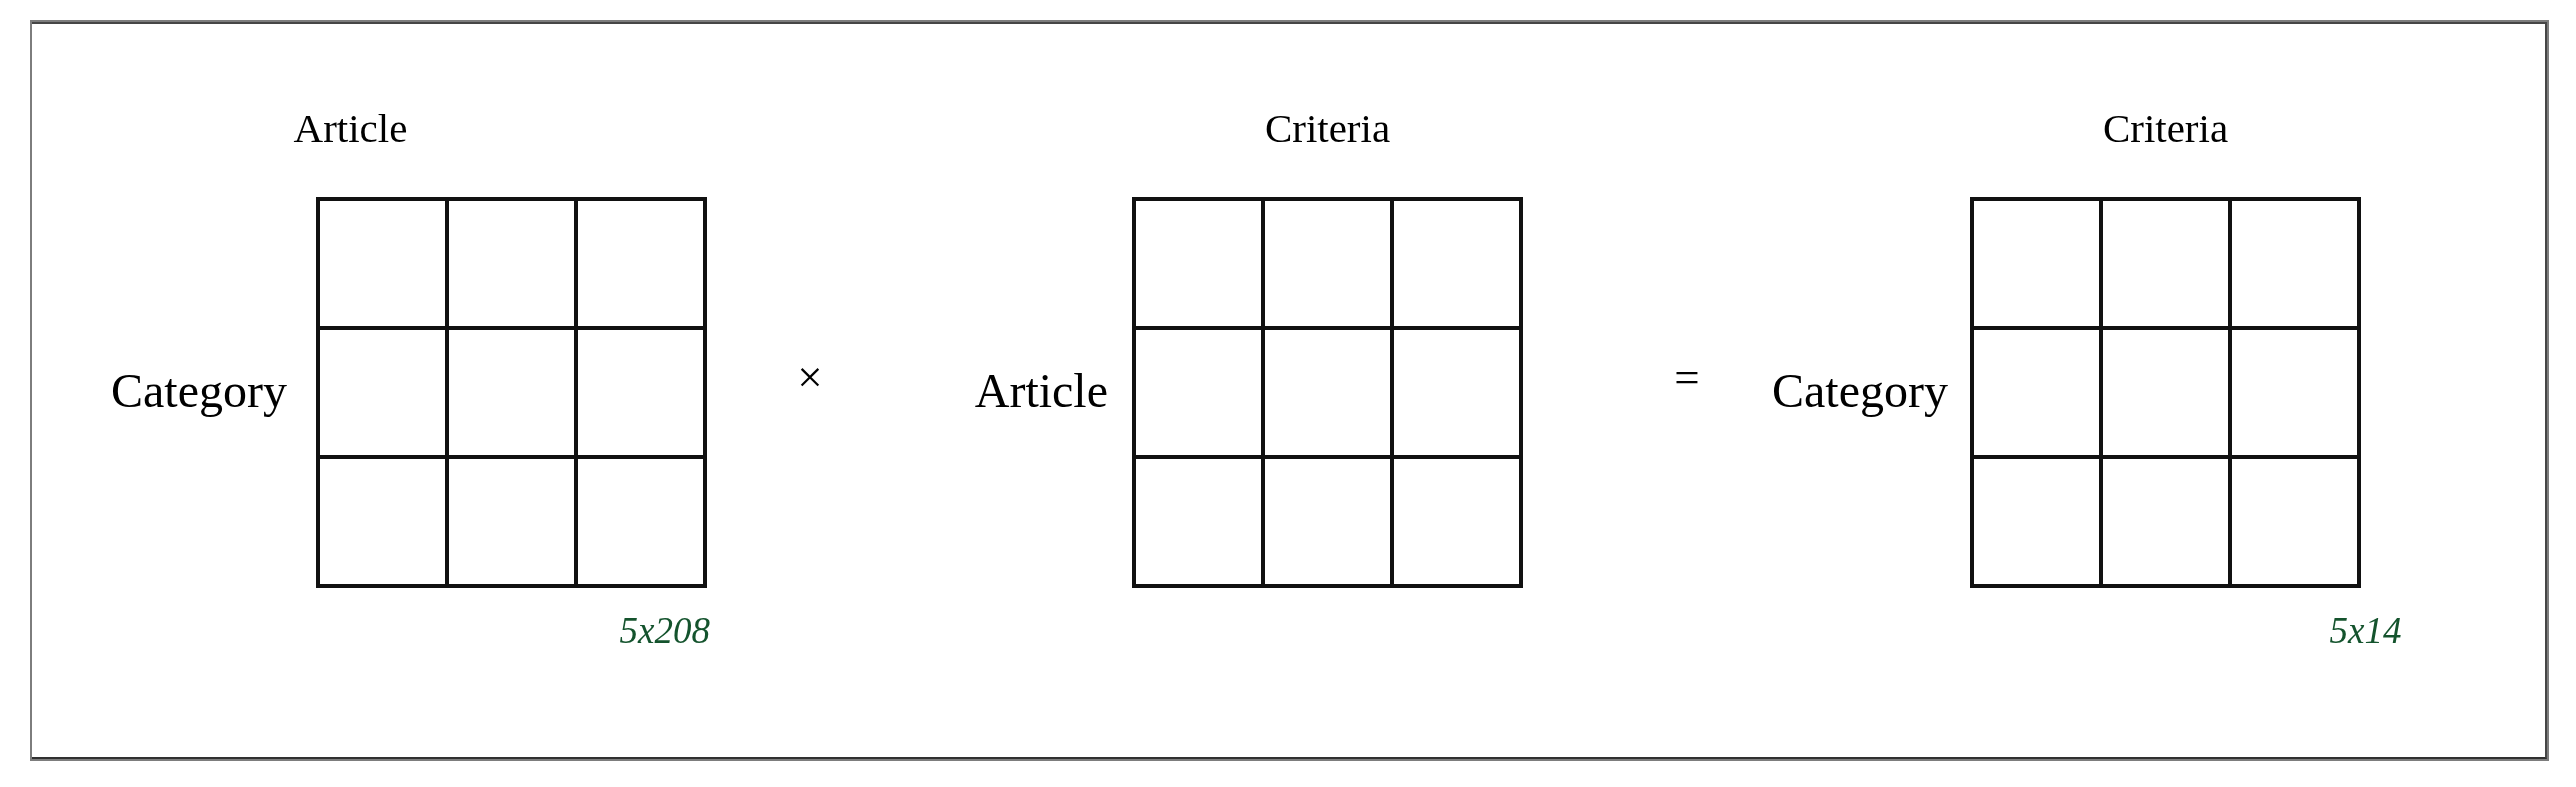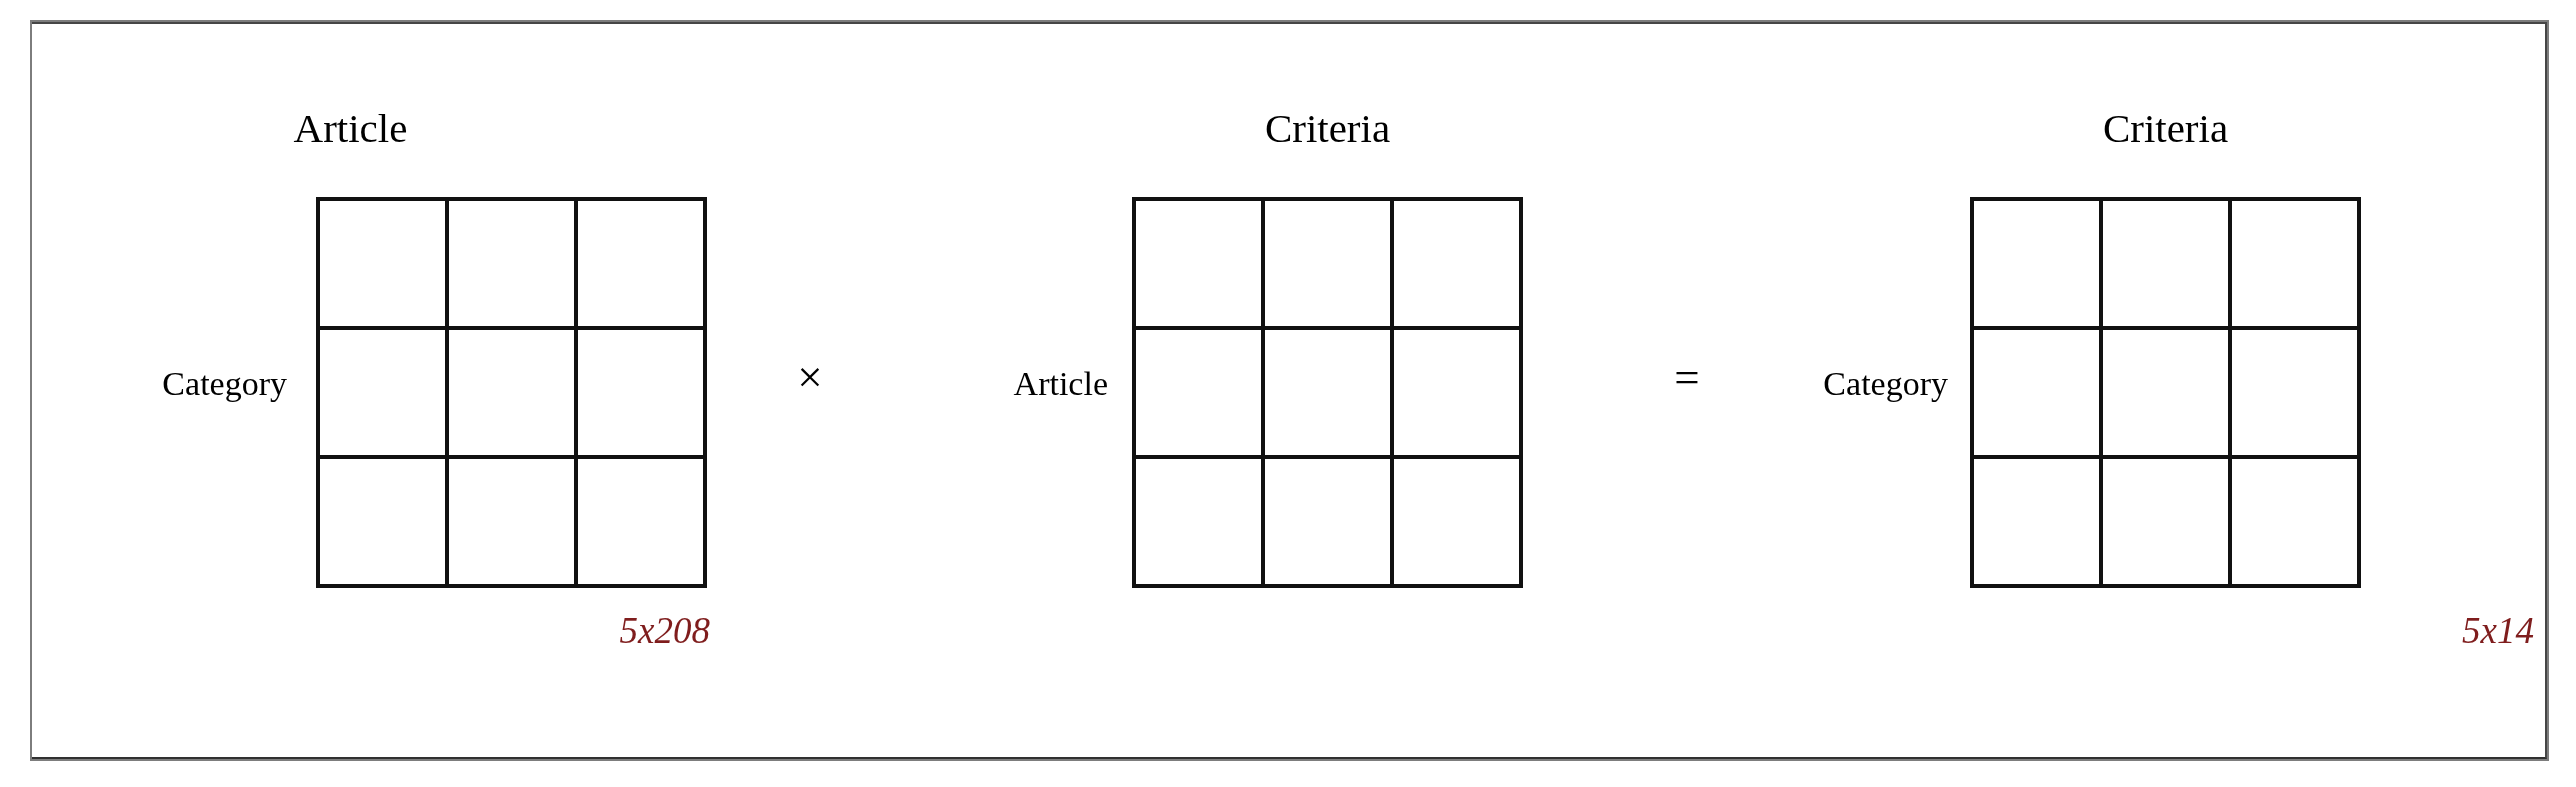--- a/index.html
+++ b/index.html
@@ -65,21 +65,21 @@
     text-align: center;
     font-size: 41px;
     line-height: 1;
     color: #000000;
     white-space: nowrap;
   }
 
   .row-label {
     position: absolute;
     top: 345px;
-    font-size: 34px;
+    font-size: 48px;
     line-height: 1;
     color: #000000;
     white-space: nowrap;
     text-align: right;
   }
 
   .matrix-grid {
     position: absolute;
     top: 175px;
     width: 391px;
@@ -99,21 +99,21 @@
     box-sizing: border-box;
     background: #ffffff;
   }
 
   .dim-label {
     position: absolute;
     top: 590px;
     font-size: 37px;
     line-height: 1;
     font-style: italic;
-    color: #7f1d1d;
+    color: #14532d;
     white-space: nowrap;
     text-align: right;
   }
 
   
   .operator {
     position: absolute;
     top: 333px;
     font-size: 45px;
     line-height: 1;
@@ -137,21 +137,21 @@
   #block-2 .matrix-grid  { left: 255px; }
   #block-2 .row-label    { left: 0px;   width: 231px; }
   #block-2 .dim-label    { left: 423px; width: 279px; }
 
   #op-equals { left: 1619px; }
 
   #block-3 { left: 1707px; width: 812px; }
   #block-3 .matrix-title { left: 231px; width: 391px; top: 86px; }
   #block-3 .matrix-grid  { left: 231px; }
   #block-3 .row-label    { left: 0px;   width: 209px; }
-  #block-3 .dim-label    { left: 532px; width: 263px; }
+  #block-3 .dim-label    { left: 495px; width: 263px; text-align: center; }
 </style>
 </head>
 <body>
 
 <div class="page">
 
   <div class="figure-frame">
 
     <div class="equation">
 

